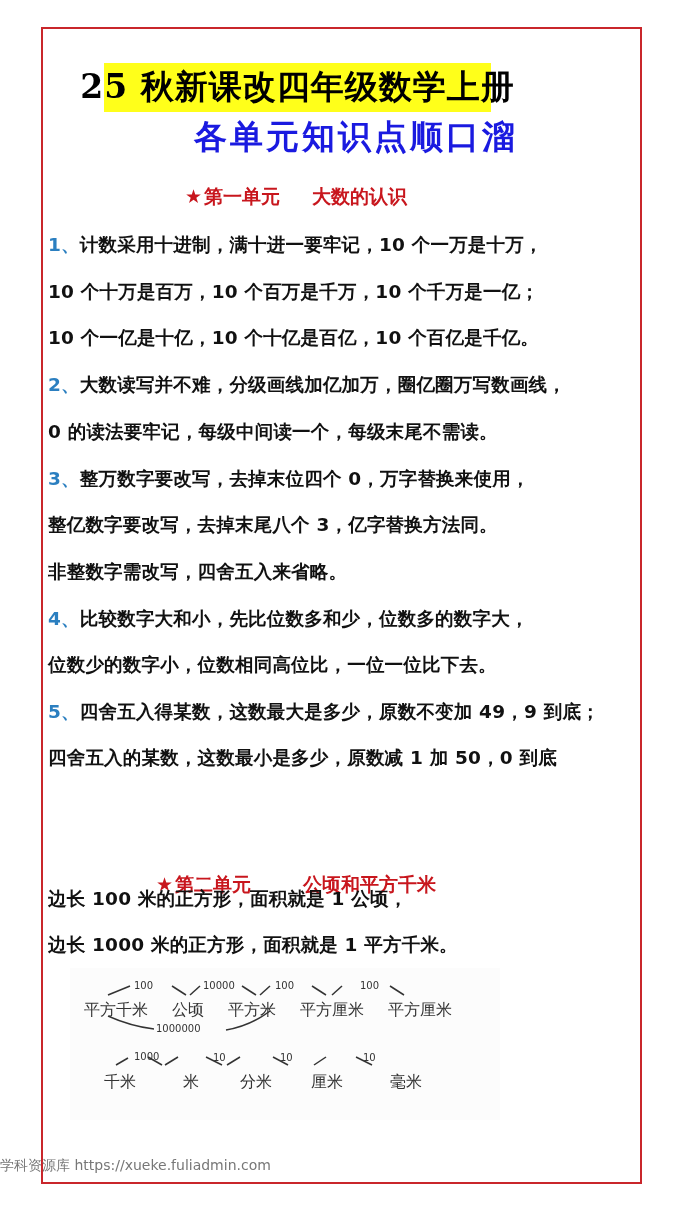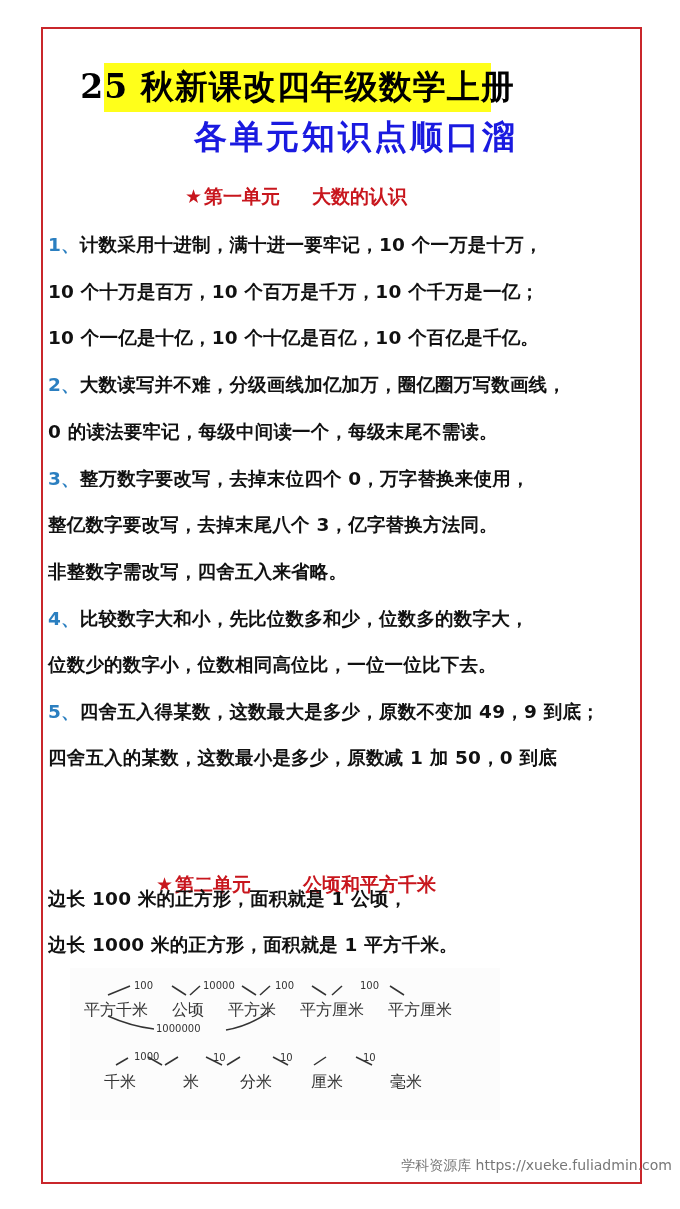--- a/index.html
+++ b/index.html
@@ -106,21 +106,21 @@
     .diagram svg {
       position: absolute;
       left: 0;
       top: 0;
     }
     .footer {
       position: absolute;
       left: 0;
       width: 672px;
       top: 1157px;
-      text-align: right;
+      text-align: left;
       font-size: 14px;
       color: #777;
       white-space: nowrap;
     }
   </style>
 </head>
 <body>
 
 <div class="frame"></div>
 

